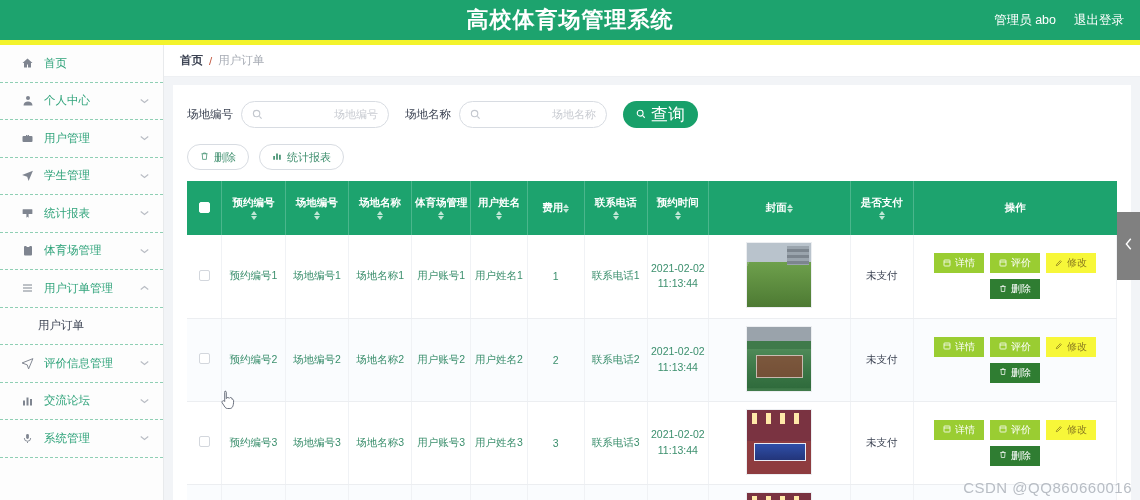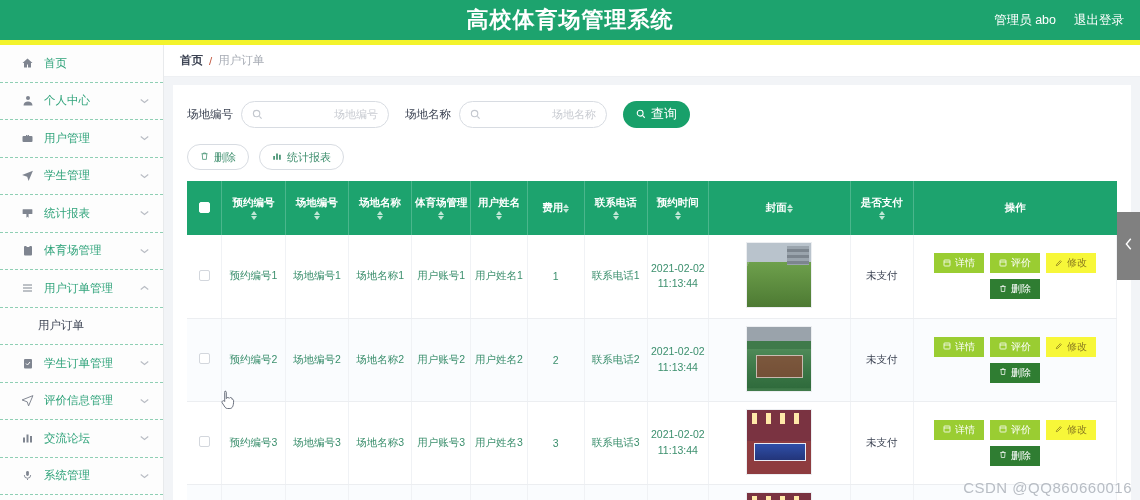--- a/index.html
+++ b/index.html
@@ -102,21 +102,21 @@
     border: 1px solid #d8dce2; border-radius: 14px;
     display: flex; align-items: center; padding: 0 10px;
     background: #fff; margin-right: 16px;
   }
   .s-input .mag { color: #c3c7ce; flex: 0 0 11px; display: flex; }
   .s-input .ph {
     margin-left: auto; font-size: 11px; color: #c9ccd2;
   }
   .btn-search {
     height: 27px; padding: 0 13px; border-radius: 14px;
-    background: #18a06a; color: #fff; font-size: 13px;
+    background: #18a06a; color: #fff; font-size: 17px;
     display: inline-flex; align-items: center; gap: 5px;
     border: none; cursor: pointer;
   }
 
   
   .act-row { display: flex; align-items: center; gap: 10px; margin-top: 10px; height: 32px; }
   .btn-ghost {
     height: 26px; padding: 0 12px; border-radius: 13px;
     border: 1px solid #d8dce2; background: #fff;
     color: #3f8f6e; font-size: 11px;
@@ -356,34 +356,20 @@
           <svg width="9" height="6" viewBox="0 0 12 8" fill="none" stroke="#b9bdc4" stroke-width="1.6">
               <path d="M1 6l5-4 5 4"></path>
             </svg>
         </span>
       </div>
 
       <div class="sub-item">
         <span class="sub-label">用户订单</span>
       </div>
 
-      <div class="menu-item">
-        <span class="m-ico">
-          <svg width="12" height="13" viewBox="0 0 24 24" fill="#7f8590">
-              <rect x="4" y="3" width="16" height="19" rx="2"></rect>
-              <path d="M8 12l3 3 5-6" stroke="#fff" stroke-width="2" fill="none"></path>
-            </svg>
-        </span>
-        <span class="menu-label">学生订单管理</span>
-        <span class="chev">
-          <svg width="9" height="6" viewBox="0 0 12 8" fill="none" stroke="#b9bdc4" stroke-width="1.6">
-              <path d="M1 2l5 4 5-4"></path>
-            </svg>
-        </span>
-      </div>
 
       <div class="menu-item">
         <span class="m-ico">
           <svg width="13" height="13" viewBox="0 0 24 24" fill="none" stroke="#7f8590" stroke-width="1.8">
               <path d="M2 11 22 3l-8 19-2.5-7.5z"></path>
             </svg>
         </span>
         <span class="menu-label">评价信息管理</span>
         <span class="chev">
           <svg width="9" height="6" viewBox="0 0 12 8" fill="none" stroke="#b9bdc4" stroke-width="1.6">

